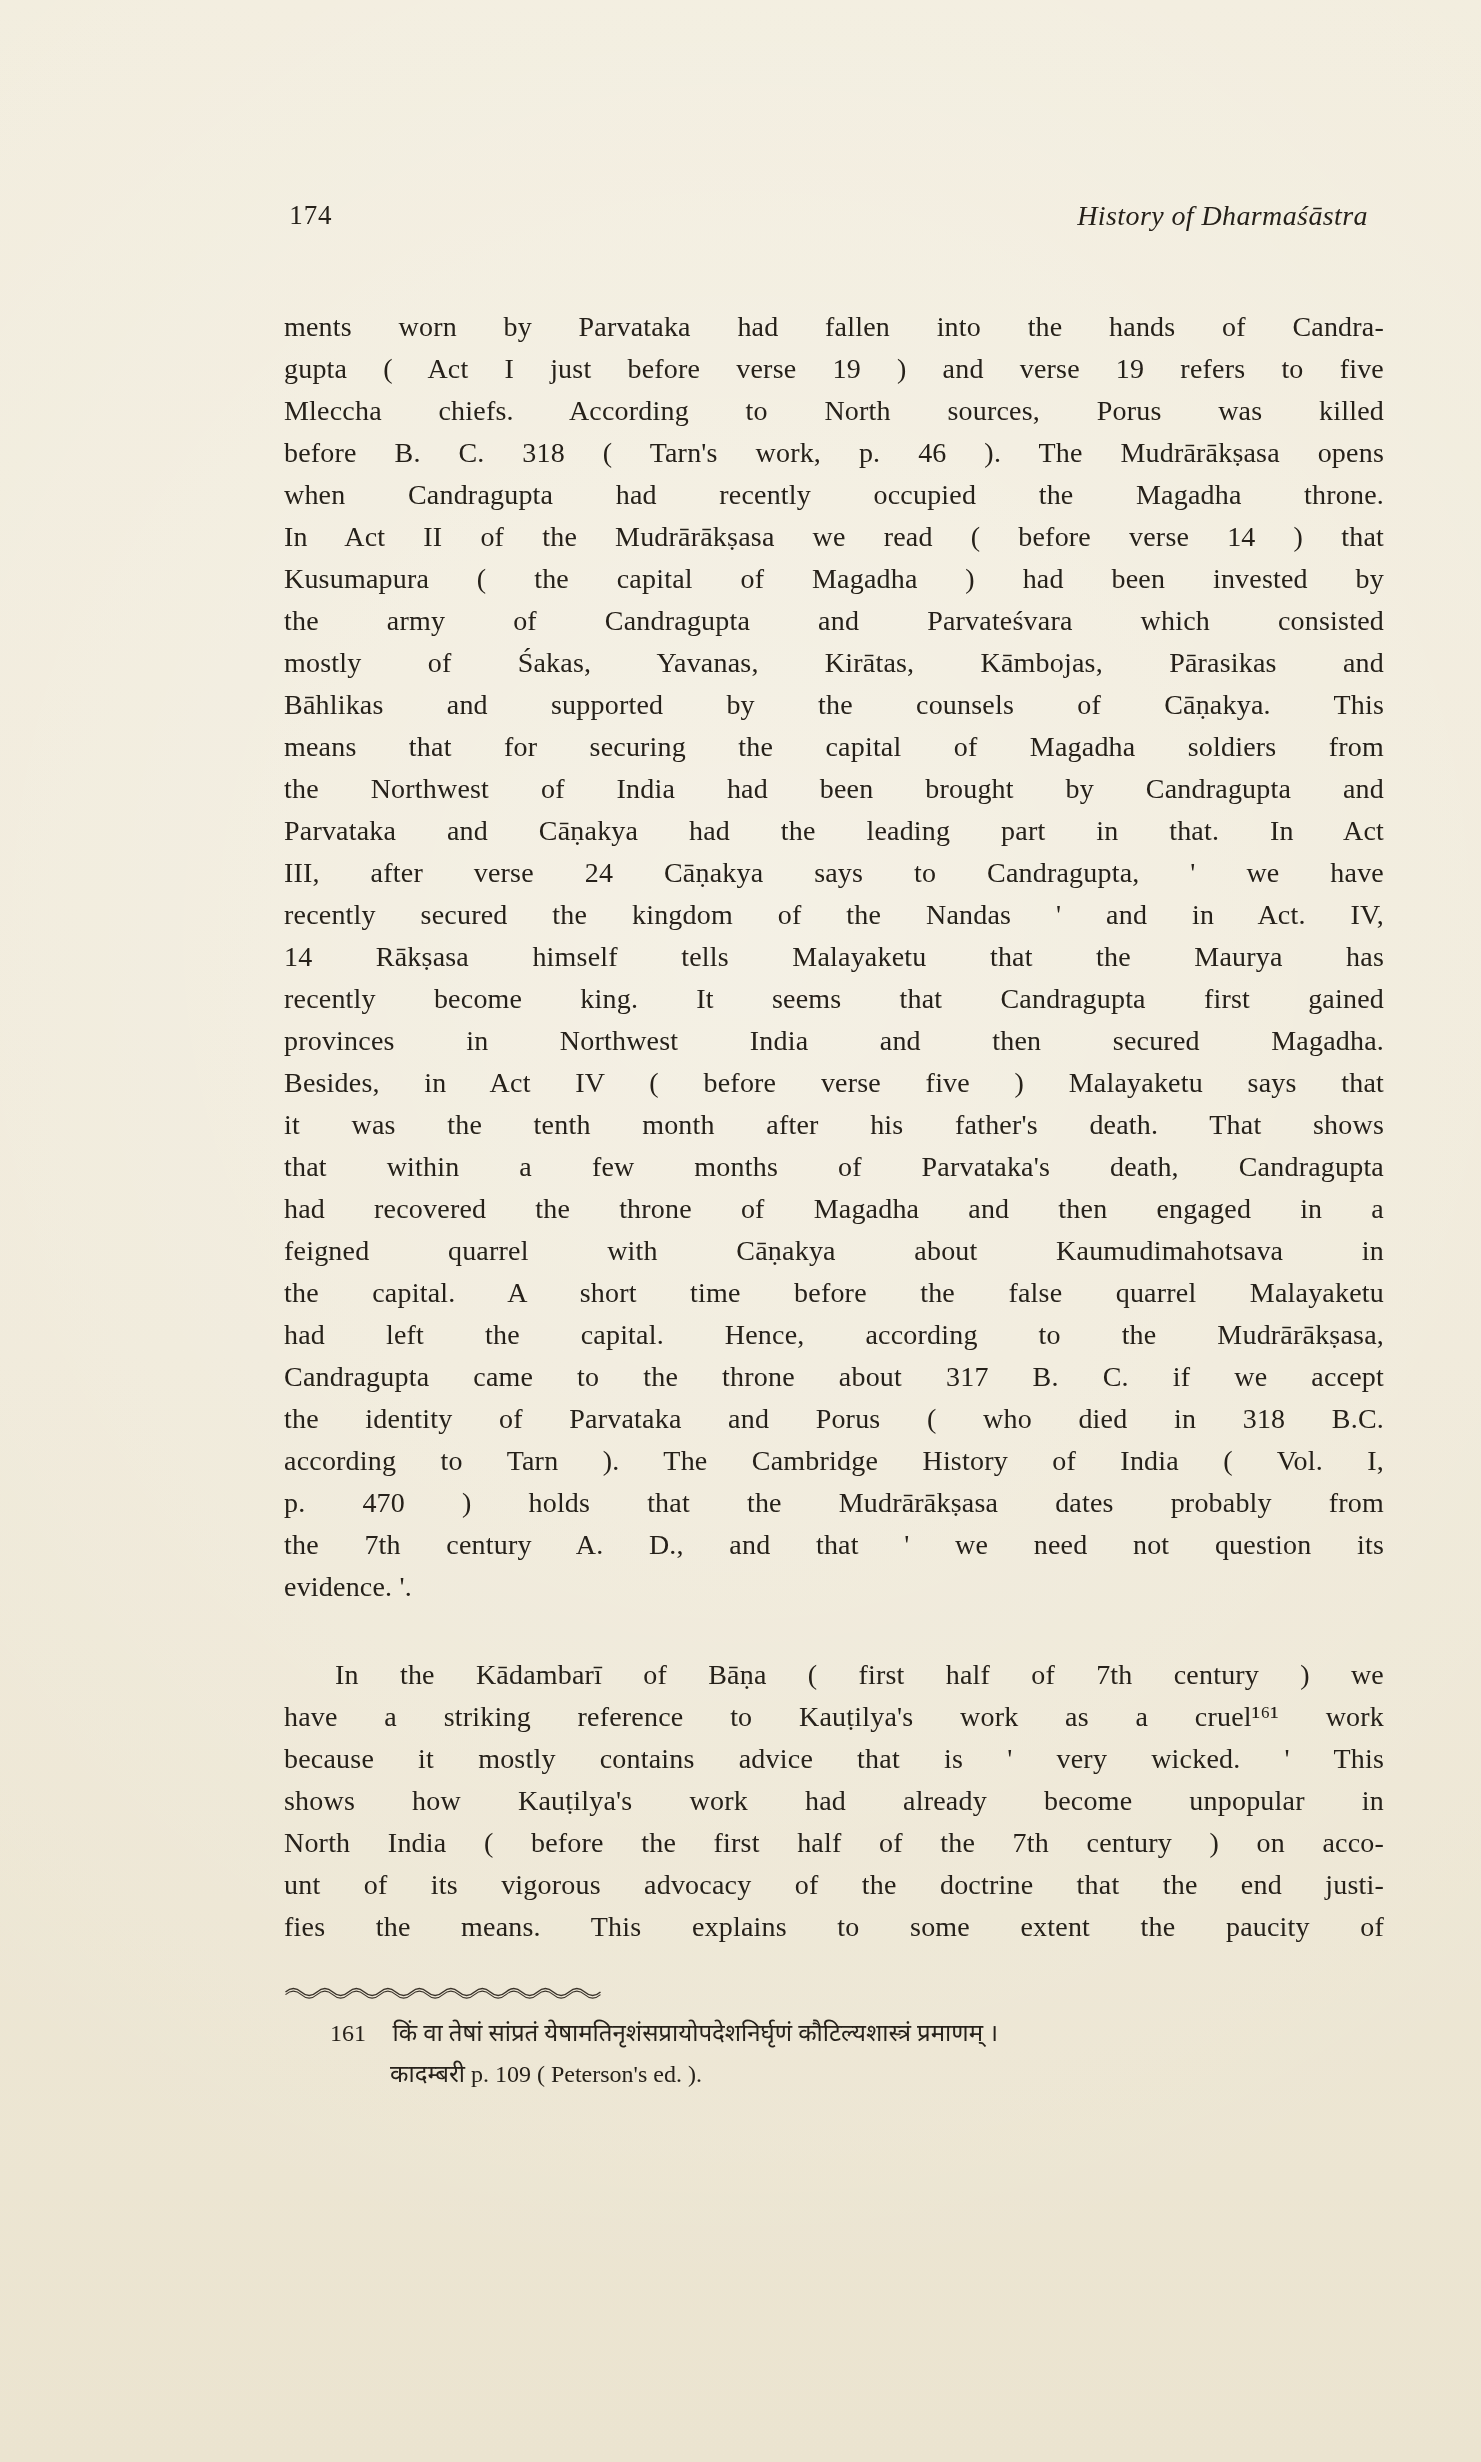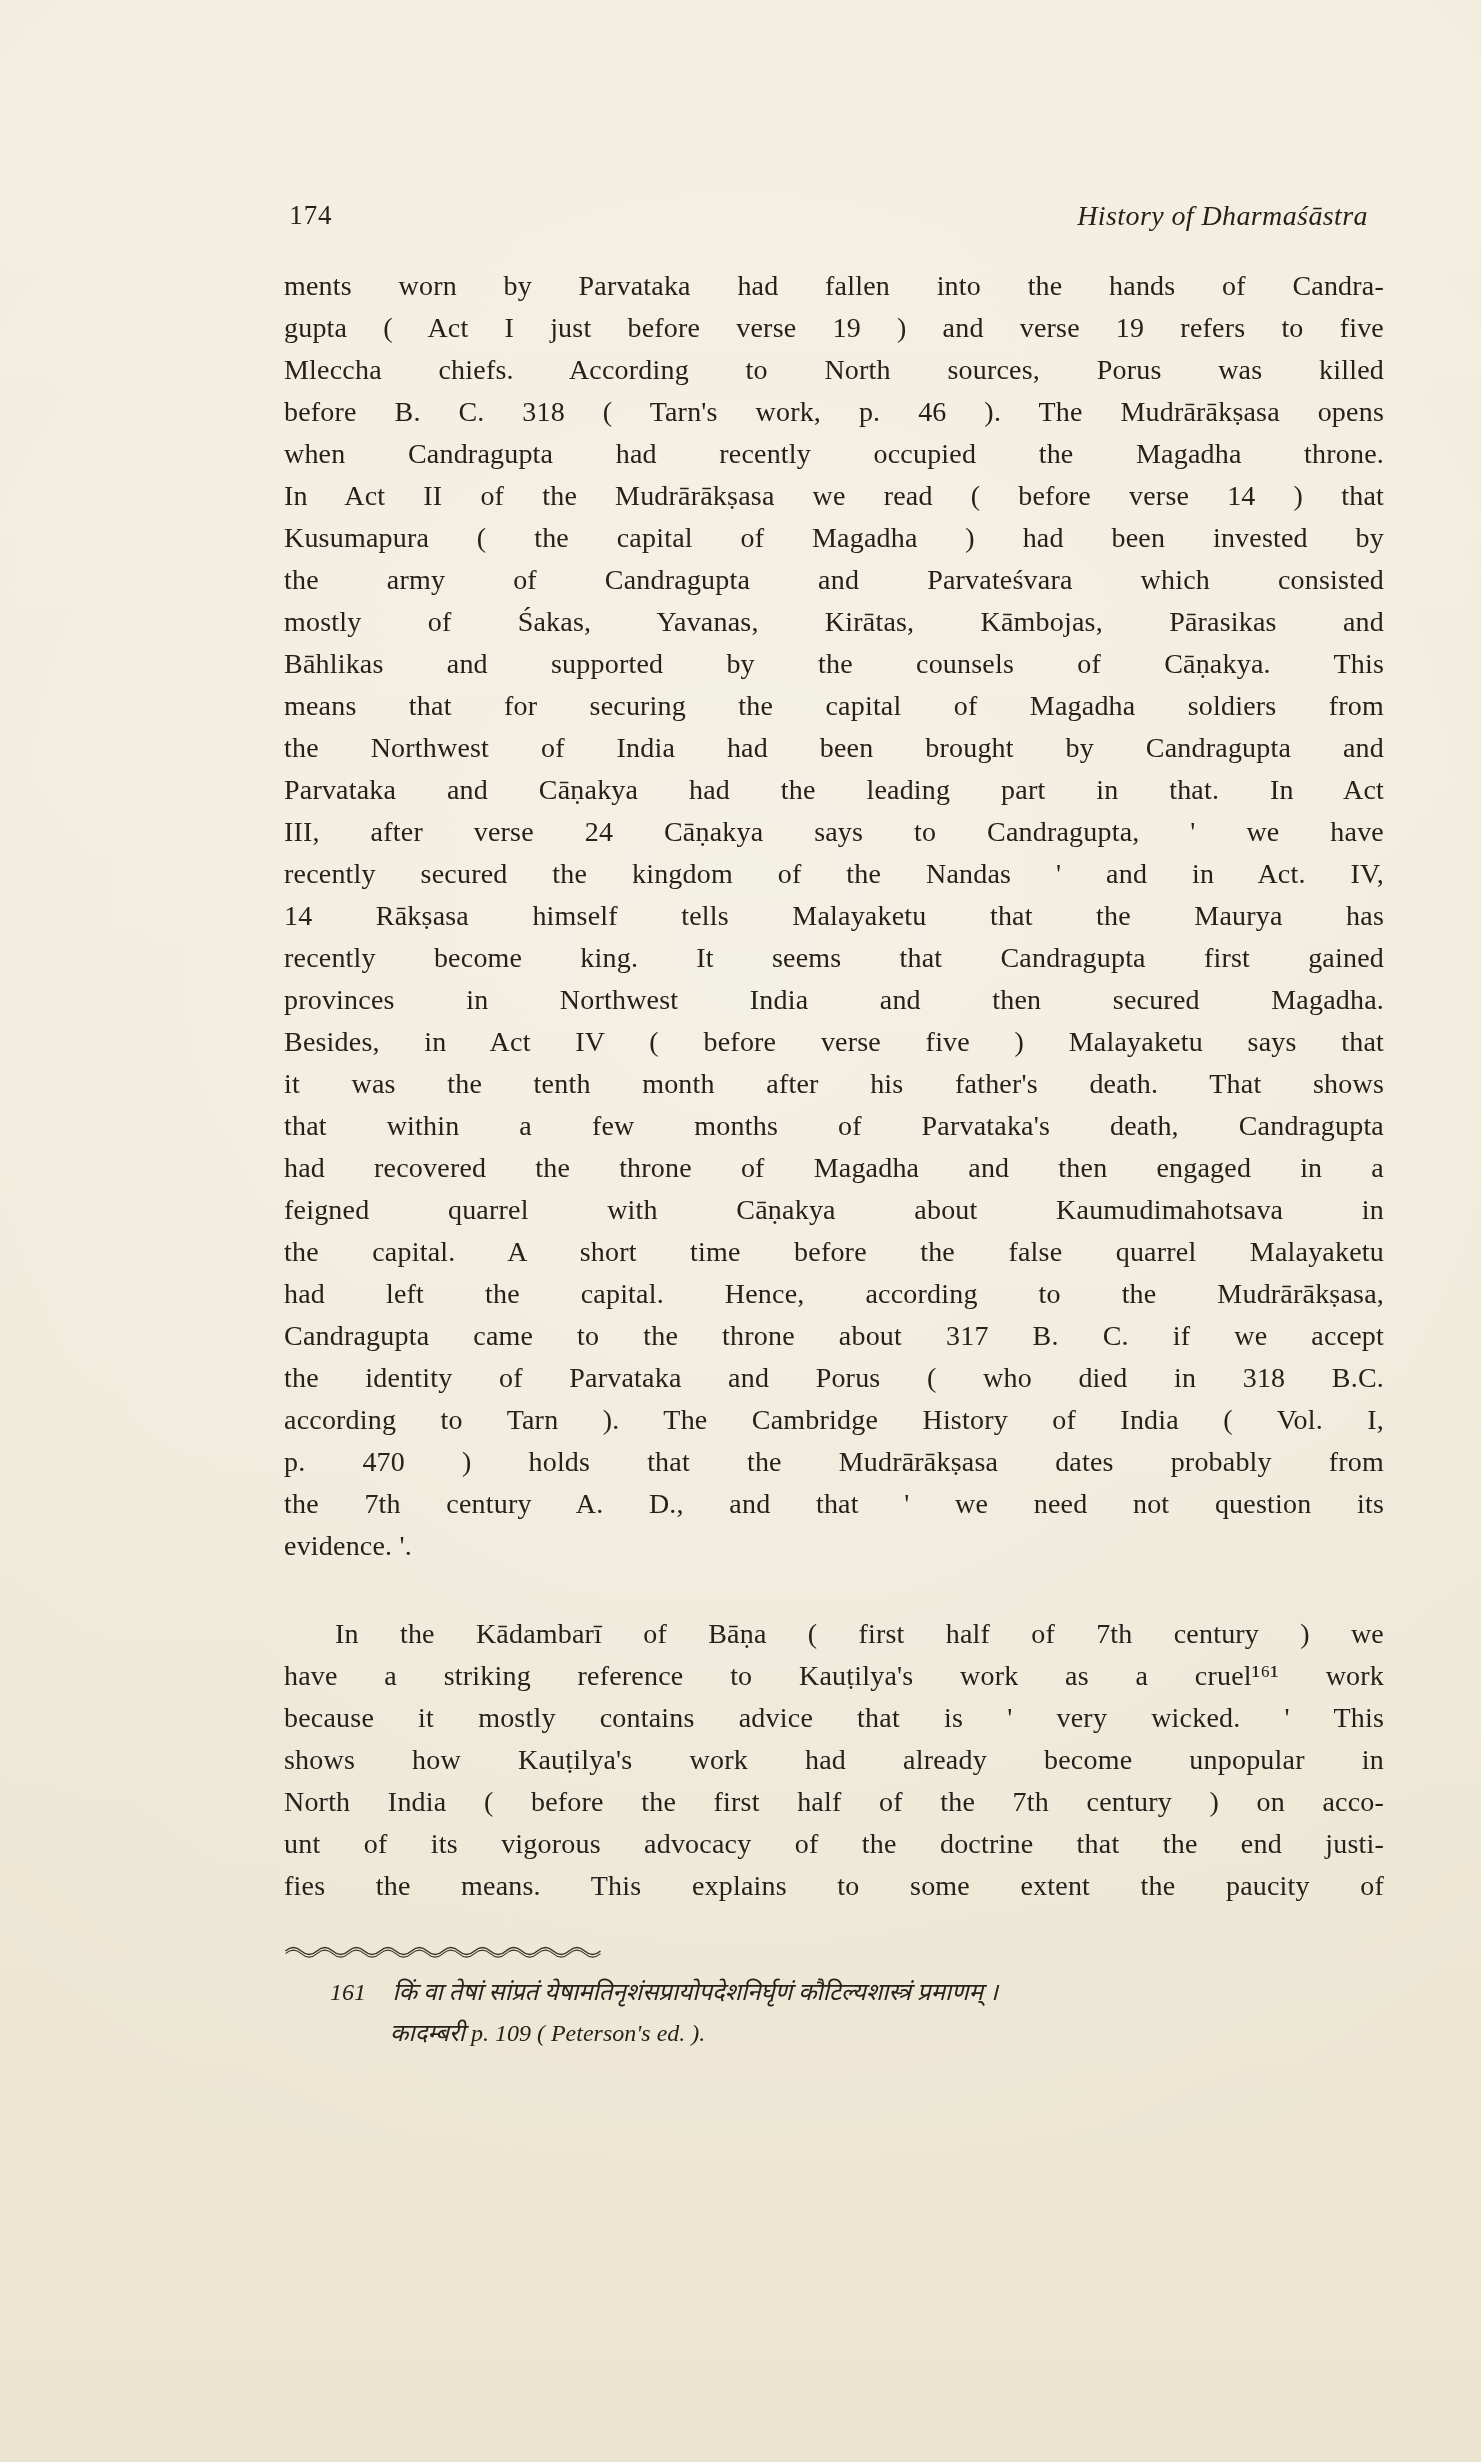--- a/index.html
+++ b/index.html
@@ -19,21 +19,21 @@
   }
   .content {
     position: absolute;
     left: 284px;
     top: 200px;
     width: 1100px;
   }
   .header {
     position: relative;
     height: 39px;
-    margin-bottom: 26px;
+    margin-bottom: 67px;
   }
   .page-number {
     position: absolute;
     left: 5.3px;
     top: 0;
     font-size: 27px;
     letter-spacing: 0.9px;
   }
   .page-title {
     position: absolute;
@@ -66,21 +66,20 @@
     padding-left: 51px;
   }
   .separator {
     margin-top: 37px;
     height: 14px;
   }
   .footnote {
     margin-top: 14px;
     font-size: 24px;
     line-height: 41px;
-    font-style: italic;
   }
   .fn-line1 { padding-left: 46px; }
   .fn-number { margin-right: 26.5px; }
   .fn-line2 { padding-left: 106px; }
 </style>
 </head>
 <body>
 
 <div class="page">
   <div class="content">

